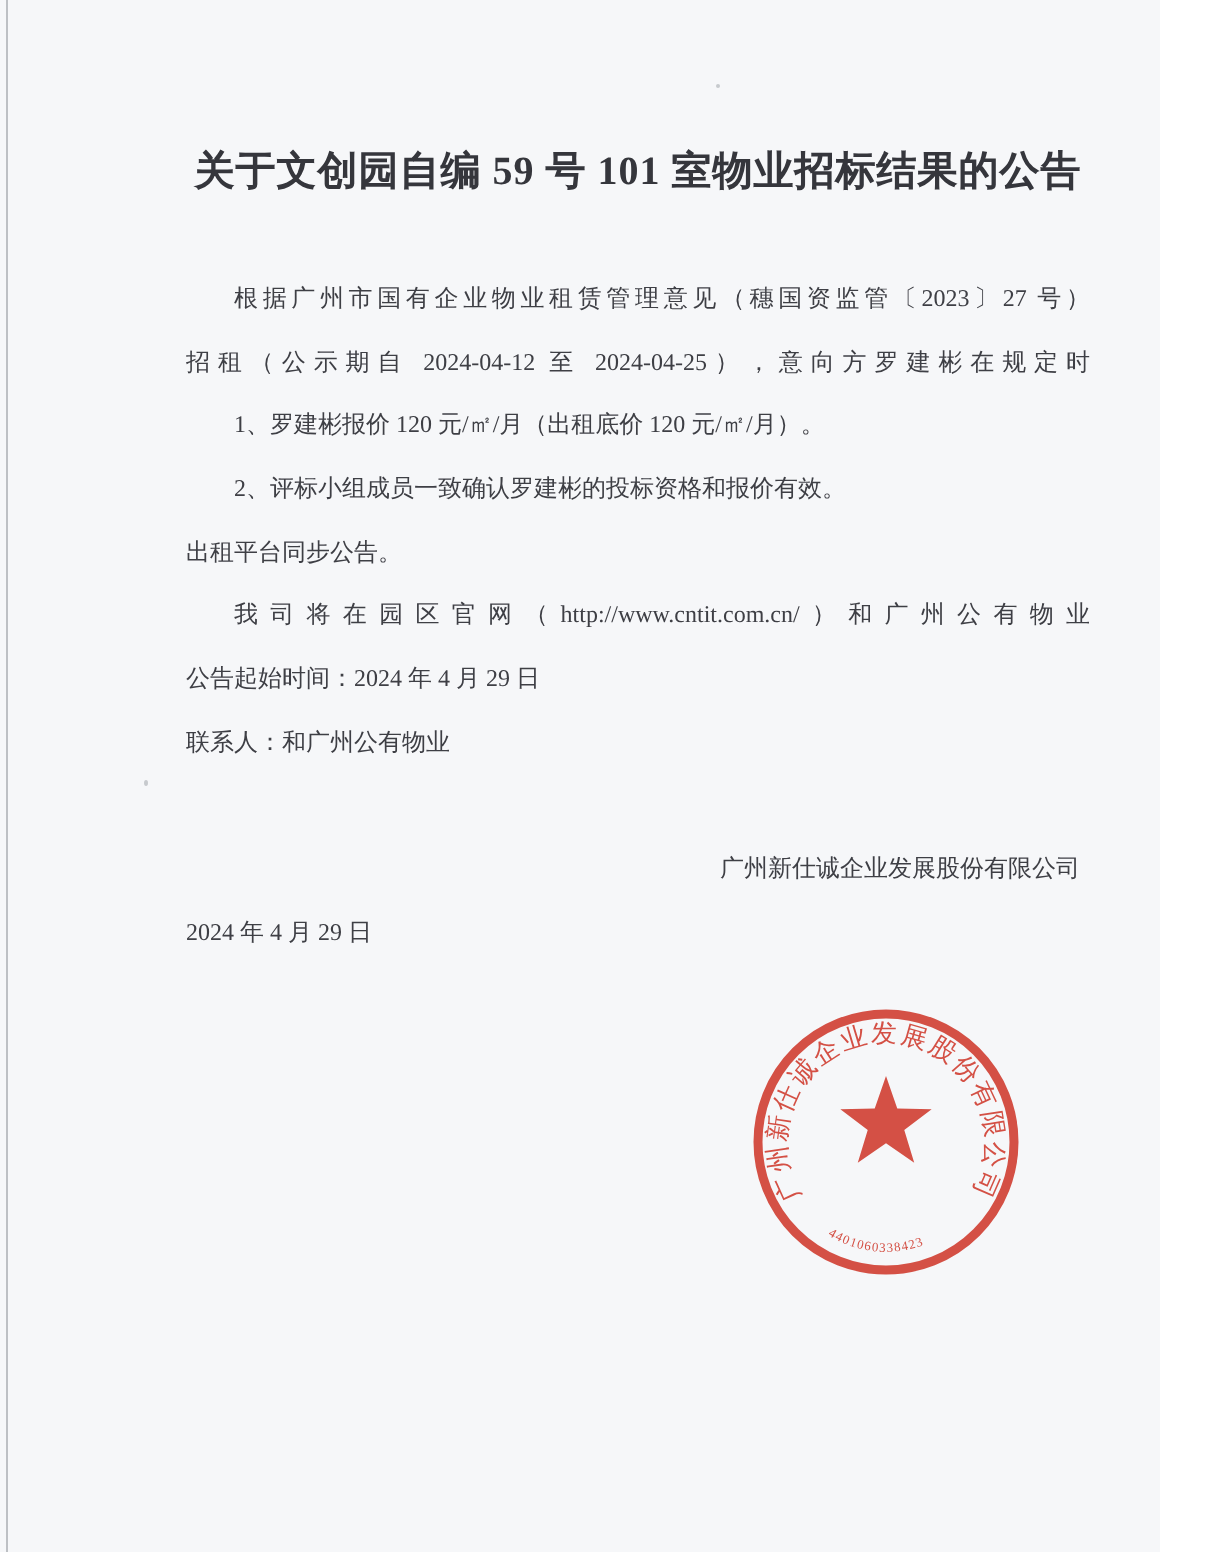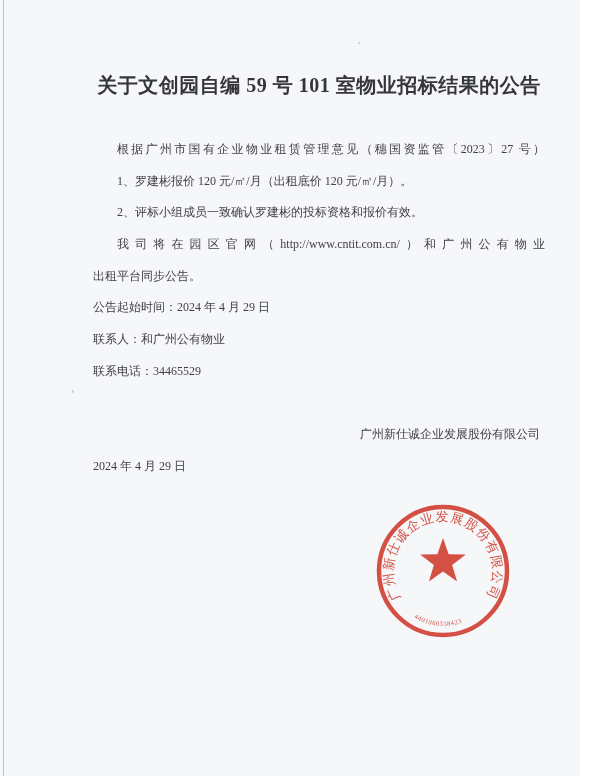--- a/index.html
+++ b/index.html
@@ -64,27 +64,27 @@
 <div class="page">
 
   <div class="scan-edge"></div>
   <div class="speck" style="left:358px;top:42px;width:2px;height:2px;"></div>
   <div class="speck" style="left:72px;top:390px;width:2px;height:3px;"></div>
 
   <div class="doc-title">关于文创园自编 59 号 101 室物业招标结果的公告</div>
 
   <div class="body-block">
     <div class="line ind jst">根据广州市国有企业物业租赁管理意见（穗国资监管〔2023〕27 号）</div>
+    <div class="line jst">招租（公示期自 2024-04-12 至 2024-04-25），意向方罗建彬在规定时</div>
     <div class="line ind">1、罗建彬报价 120 元/㎡/月（出租底价 120 元/㎡/月）。</div>
     <div class="line ind">2、评标小组成员一致确认罗建彬的投标资格和报价有效。</div>
+    <div class="line">出租平台同步公告。</div>
     <div class="line ind jst">我司将在园区官网（http://www.cntit.com.cn/）和广州公有物业</div>
-    <div class="line">出租平台同步公告。</div>
     <div class="line">公告起始时间：2024 年 4 月 29 日</div>
     <div class="line">联系人：和广州公有物业</div>
-    <div class="line">联系电话：34465529</div>
     <div class="line"></div>
     <div class="line sig-company">广州新仕诚企业发展股份有限公司</div>
     <div class="line sig-date">2024 年 4 月 29 日</div>
   </div>
 
   <svg class="seal" viewBox="0 0 144 144">
     <defs>
       <path id="arcTop" d="M 31.04 100.68 A 50 50 0 1 1 112.96 100.68"></path>
       <path id="arcBottom" d="M 40.5 117 A 55 55 0 0 0 103.5 117"></path>
     </defs>

